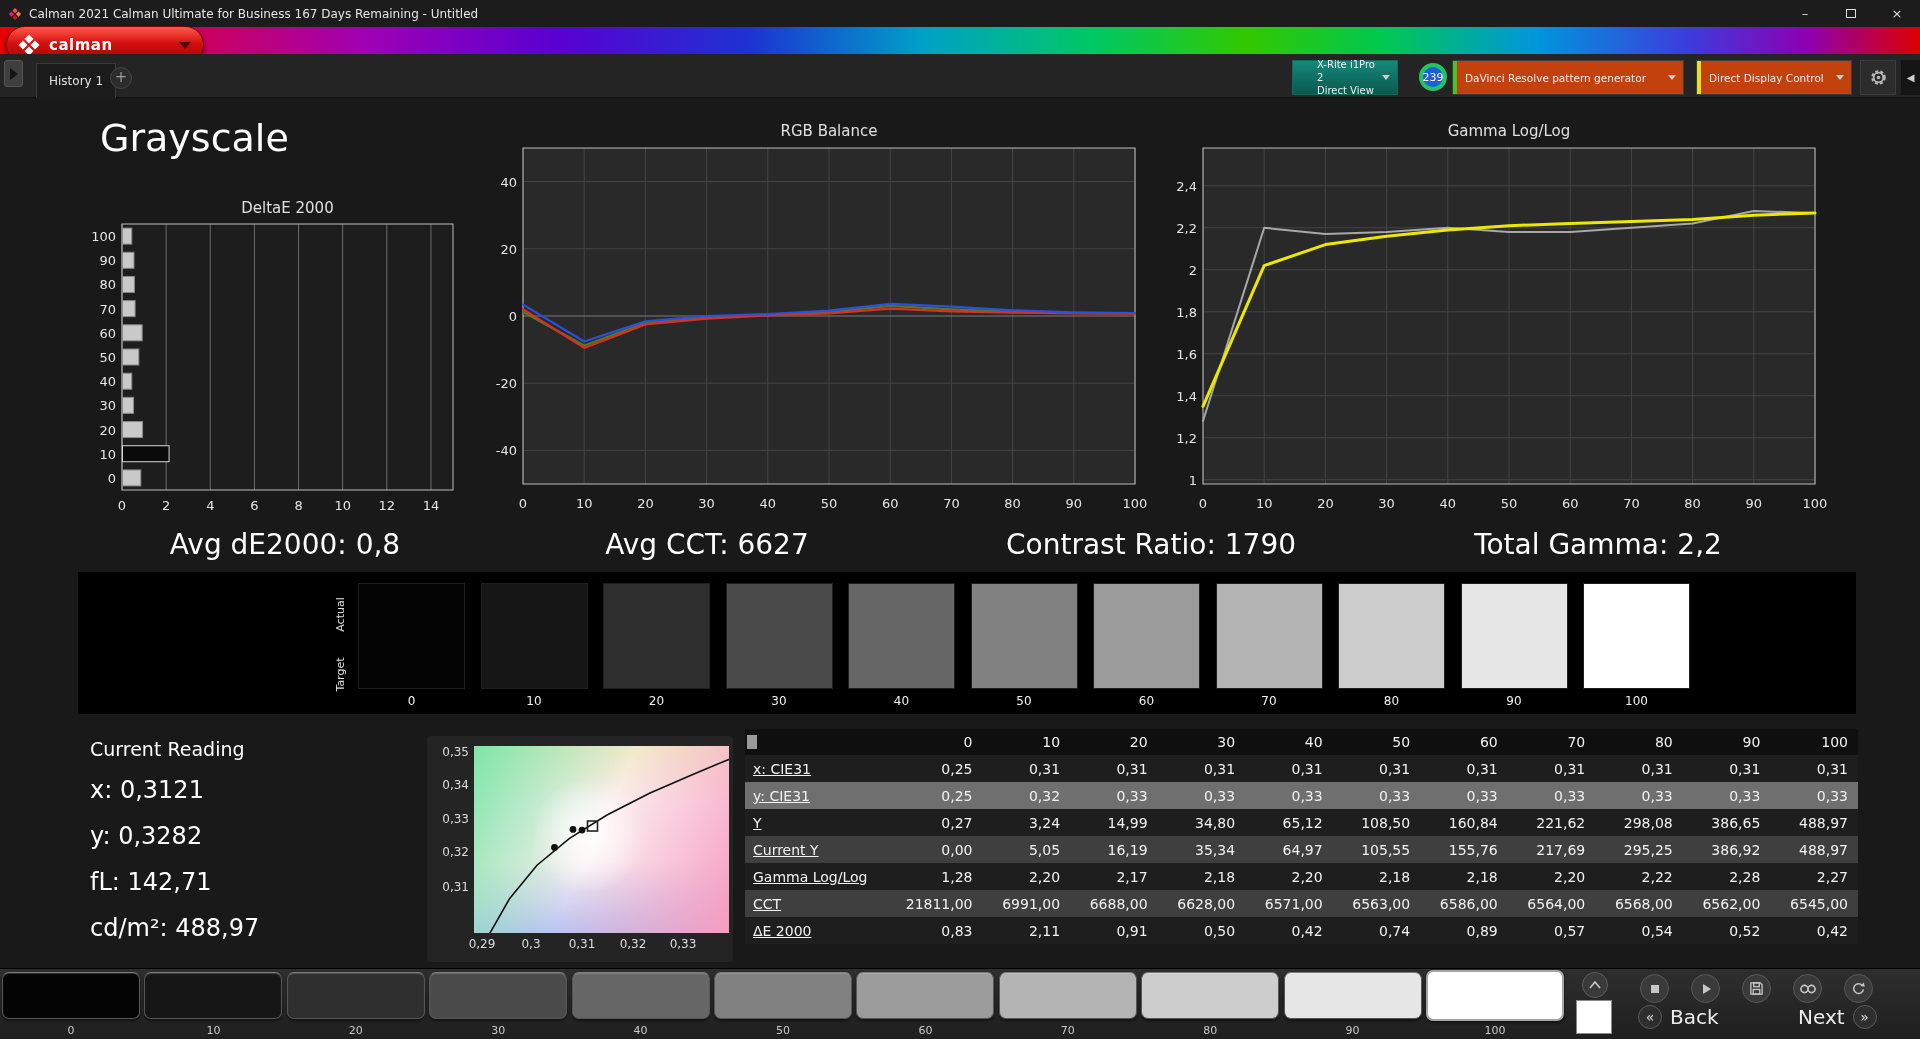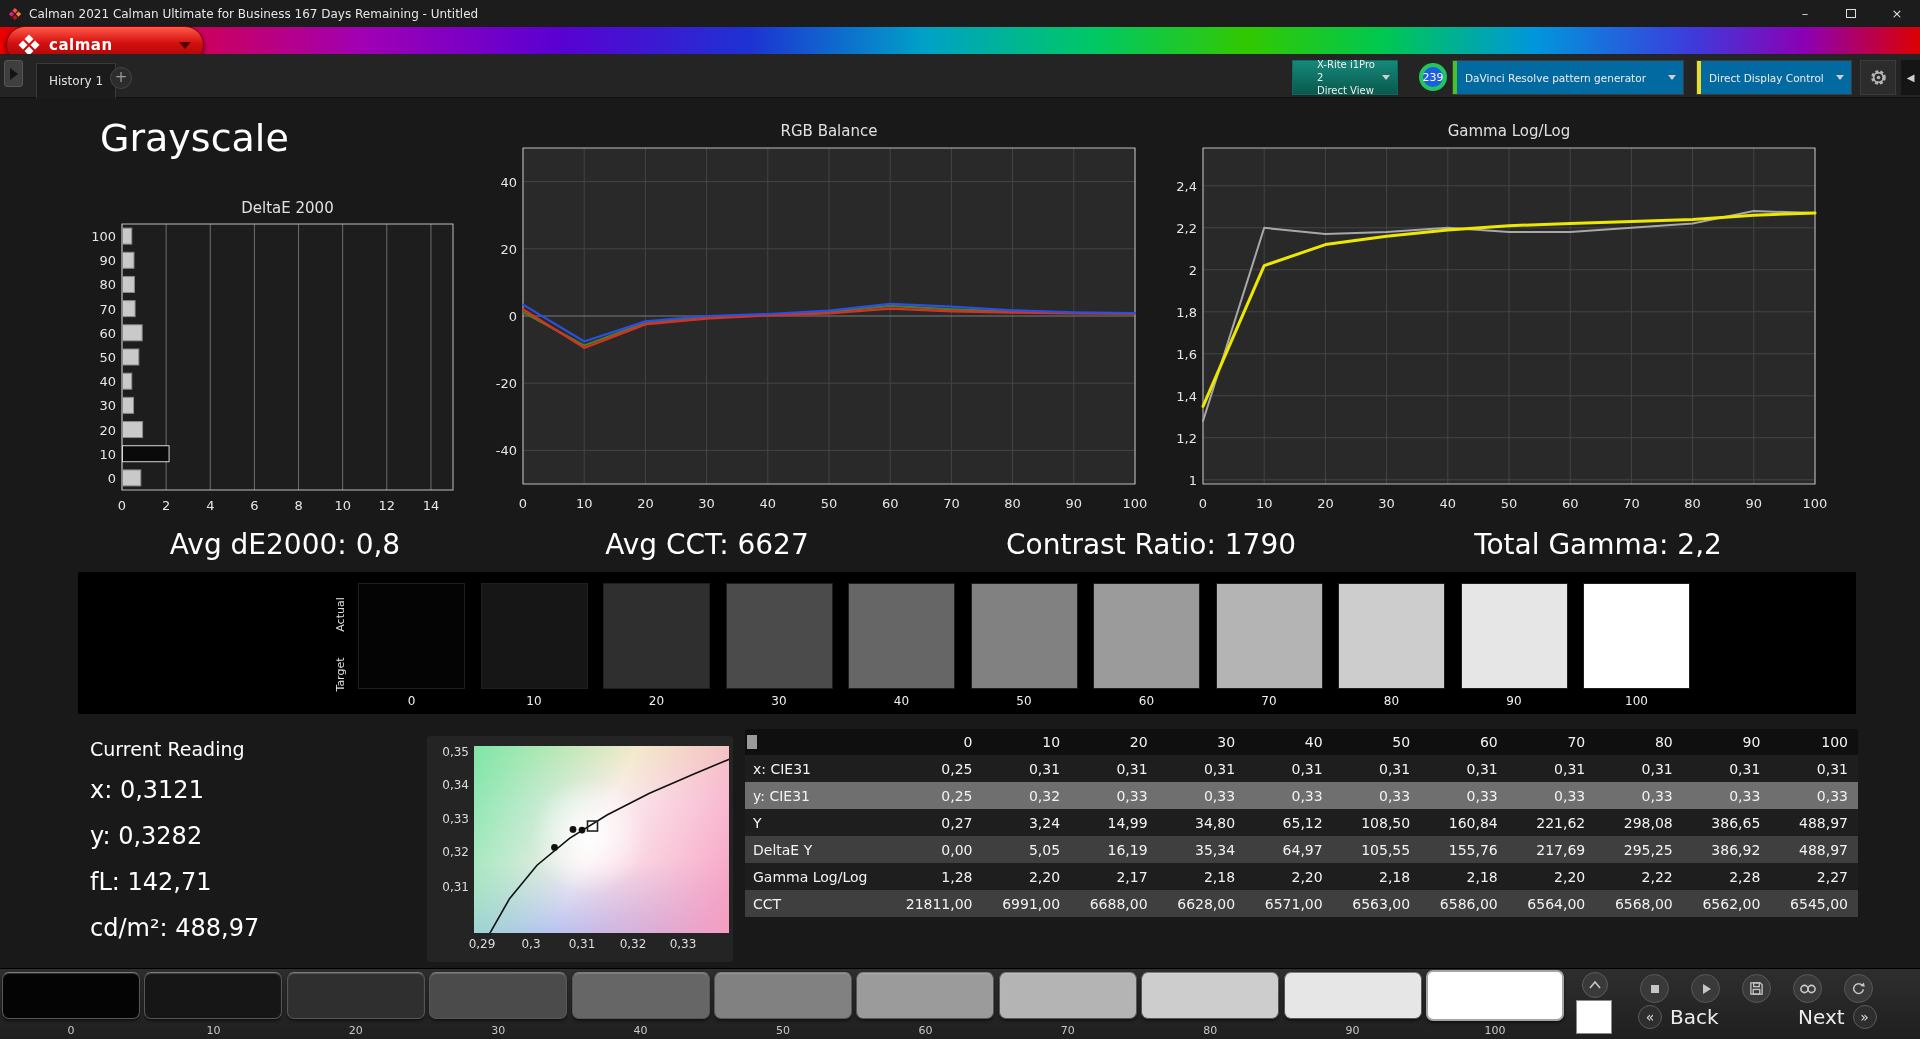--- a/index.html
+++ b/index.html
@@ -31,21 +31,21 @@
   .tabbar { position:absolute; top:54px; left:0; width:100%; height:44px; background:#242424; border-bottom:1px solid #101010; }
   .panel-toggle { position:absolute; left:4px; top:6px; width:19px; height:27px; background:#3f3f3f; border-radius:3px;
     border:1px solid #555; display:flex; align-items:center; justify-content:center; }
   .tri-right { width:0; height:0; border-top:6px solid transparent; border-bottom:6px solid transparent; border-left:8px solid #141414; }
   .tab { position:absolute; left:36px; top:9px; height:35px; background:#1b1b1b; border:1px solid #3a3a3a; border-bottom:none;
     color:#e0e0e0; font-size:12px; display:flex; align-items:center; padding:0 12px; }
   .add-tab { position:absolute; left:110px; top:13px; width:22px; height:22px; background:#2c2c2c; border:1px solid #454545;
     border-radius:50%; color:#9a9a9a; font-size:15px; line-height:19px; text-align:center; }
 
   .dd { position:absolute; top:6px; height:35px; display:flex; align-items:center; font-size:10.5px; color:#efefef;
-    border:1px solid #3c3c3c; background:#0369a1; }
+    border:1px solid #3c3c3c; background:#c2410c; }
   .dd .stripe { position:absolute; left:0; top:0; bottom:0; width:4px; }
   .caret { width:0; height:0; border-left:4px solid transparent; border-right:4px solid transparent;
     border-top:5px solid #cfcfcf; margin-left:auto; margin-right:7px; }
   #meter-dd { left:1292px; width:106px; background:linear-gradient(180deg,#15897b,#0a584e); border-color:#0d6b5e; }
   #meter-dd .lines { padding-left:24px; line-height:13px; font-size:10px; }
   #badge { position:absolute; left:1419px; top:9px; width:28px; height:28px; border-radius:50%; background:#1b5fe0;
     border:4px solid #22c55e; color:#fff; font-size:11px; display:flex; align-items:center; justify-content:center; }
   #pattern-dd { left:1452px; width:232px; }
   #display-dd { left:1696px; width:156px; }
   .dd .lbl { padding-left:12px; white-space:nowrap; overflow:hidden; }
@@ -91,21 +91,21 @@
   .cie-xtick { position:absolute; top:201px; width:36px; text-align:center; font-size:12px; color:#dcdcdc; }
 
   
   #data-table { position:absolute; left:745px; top:729px; width:1113px; border-collapse:collapse; table-layout:fixed;
     font-size:14px; color:#f2f2f2; }
   #data-table th, #data-table td { height:27px; padding:0 10px 0 0; text-align:right; font-weight:normal;
     white-space:nowrap; overflow:hidden; }
   #data-table thead th { background:#0f0f0f; height:26px; }
   #data-table th.corner { text-align:left; padding-left:2px; }
   .corner-marker { width:10px; height:14px; background:#9a9a9a; }
-  #data-table td.rowlabel { text-align:left; padding-left:8px; }
+  #data-table td.rowlabel { text-align:left; padding-left:8px;text-decoration:underline; }
   tr.dark td { background:#1e1e1e; }
   tr.light td { background:#6f6f6f; }
   tr.mid td { background:#3f3f3f; }
 
   
   #bottombar { position:absolute; left:0; top:968px; width:1920px; height:71px;
     background:linear-gradient(180deg,#2e2e2e,#1f1f1f); border-top:1px solid #000; }
   .pbtn { position:absolute; top:3px; width:138px; height:47px; border-radius:7px; border:1px solid #565656;
     border-top-color:#7d7d7d; box-shadow:inset 0 1px 1px rgba(255,255,255,.18), 0 2px 3px rgba(0,0,0,.5); }
   .pbtn.sel { top:1px; height:51px; border:2px solid #a5a5a5; }
@@ -461,21 +461,21 @@
           <td>34,80</td>
           <td>65,12</td>
           <td>108,50</td>
           <td>160,84</td>
           <td>221,62</td>
           <td>298,08</td>
           <td>386,65</td>
           <td>488,97</td>
         </tr>
         <tr class="mid">
-          <td class="rowlabel">DeltaE Y</td>
+          <td class="rowlabel">Current Y</td>
           <td>0,00</td>
           <td>5,05</td>
           <td>16,19</td>
           <td>35,34</td>
           <td>64,97</td>
           <td>105,55</td>
           <td>155,76</td>
           <td>217,69</td>
           <td>295,25</td>
           <td>386,92</td>
@@ -501,20 +501,34 @@
           <td>6991,00</td>
           <td>6688,00</td>
           <td>6628,00</td>
           <td>6571,00</td>
           <td>6563,00</td>
           <td>6586,00</td>
           <td>6564,00</td>
           <td>6568,00</td>
           <td>6562,00</td>
           <td>6545,00</td>
+        </tr>
+        <tr class="dark">
+          <td class="rowlabel">ΔE 2000</td>
+          <td>0,83</td>
+          <td>2,11</td>
+          <td>0,91</td>
+          <td>0,50</td>
+          <td>0,42</td>
+          <td>0,74</td>
+          <td>0,89</td>
+          <td>0,57</td>
+          <td>0,54</td>
+          <td>0,52</td>
+          <td>0,42</td>
         </tr>
       </tbody>
     </table>
 
   <div id="bottombar">
     <div id="panel-up">
       <svg width="12" height="8" viewBox="0 0 12 8">
         <polyline points="1,7 6,1 11,7" fill="none" stroke="#c8c8c8" stroke-width="1.6"></polyline>
       </svg>
     </div>

